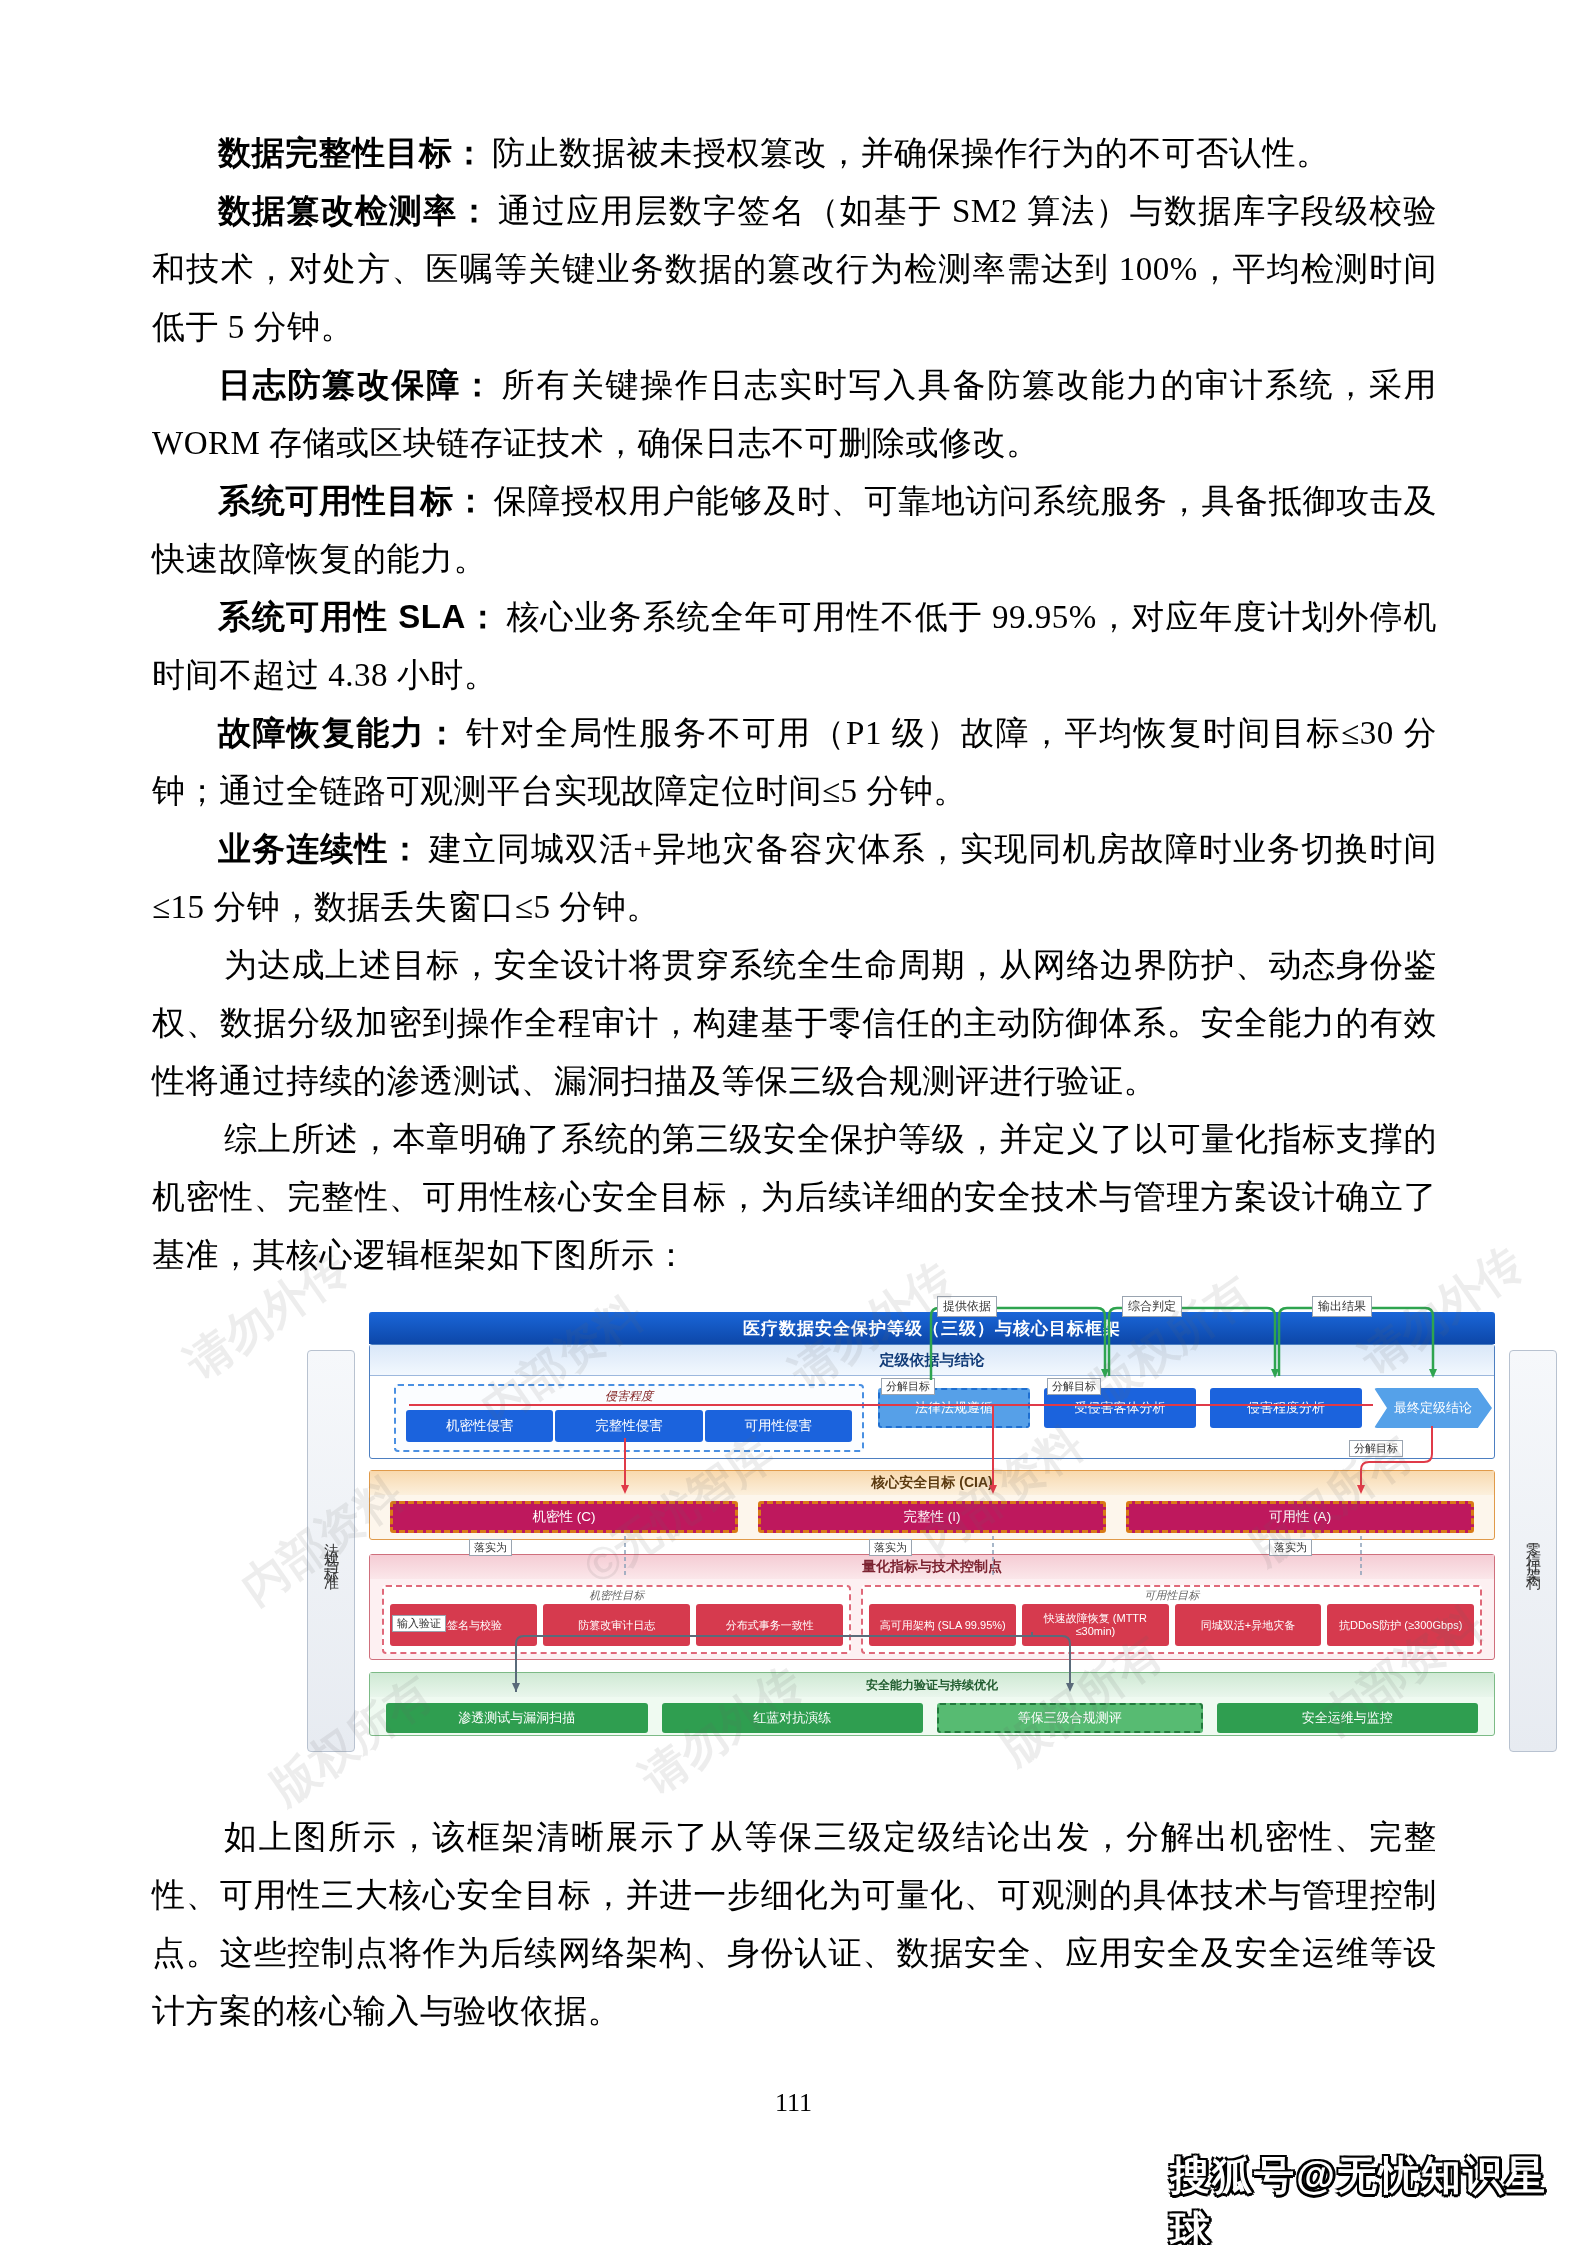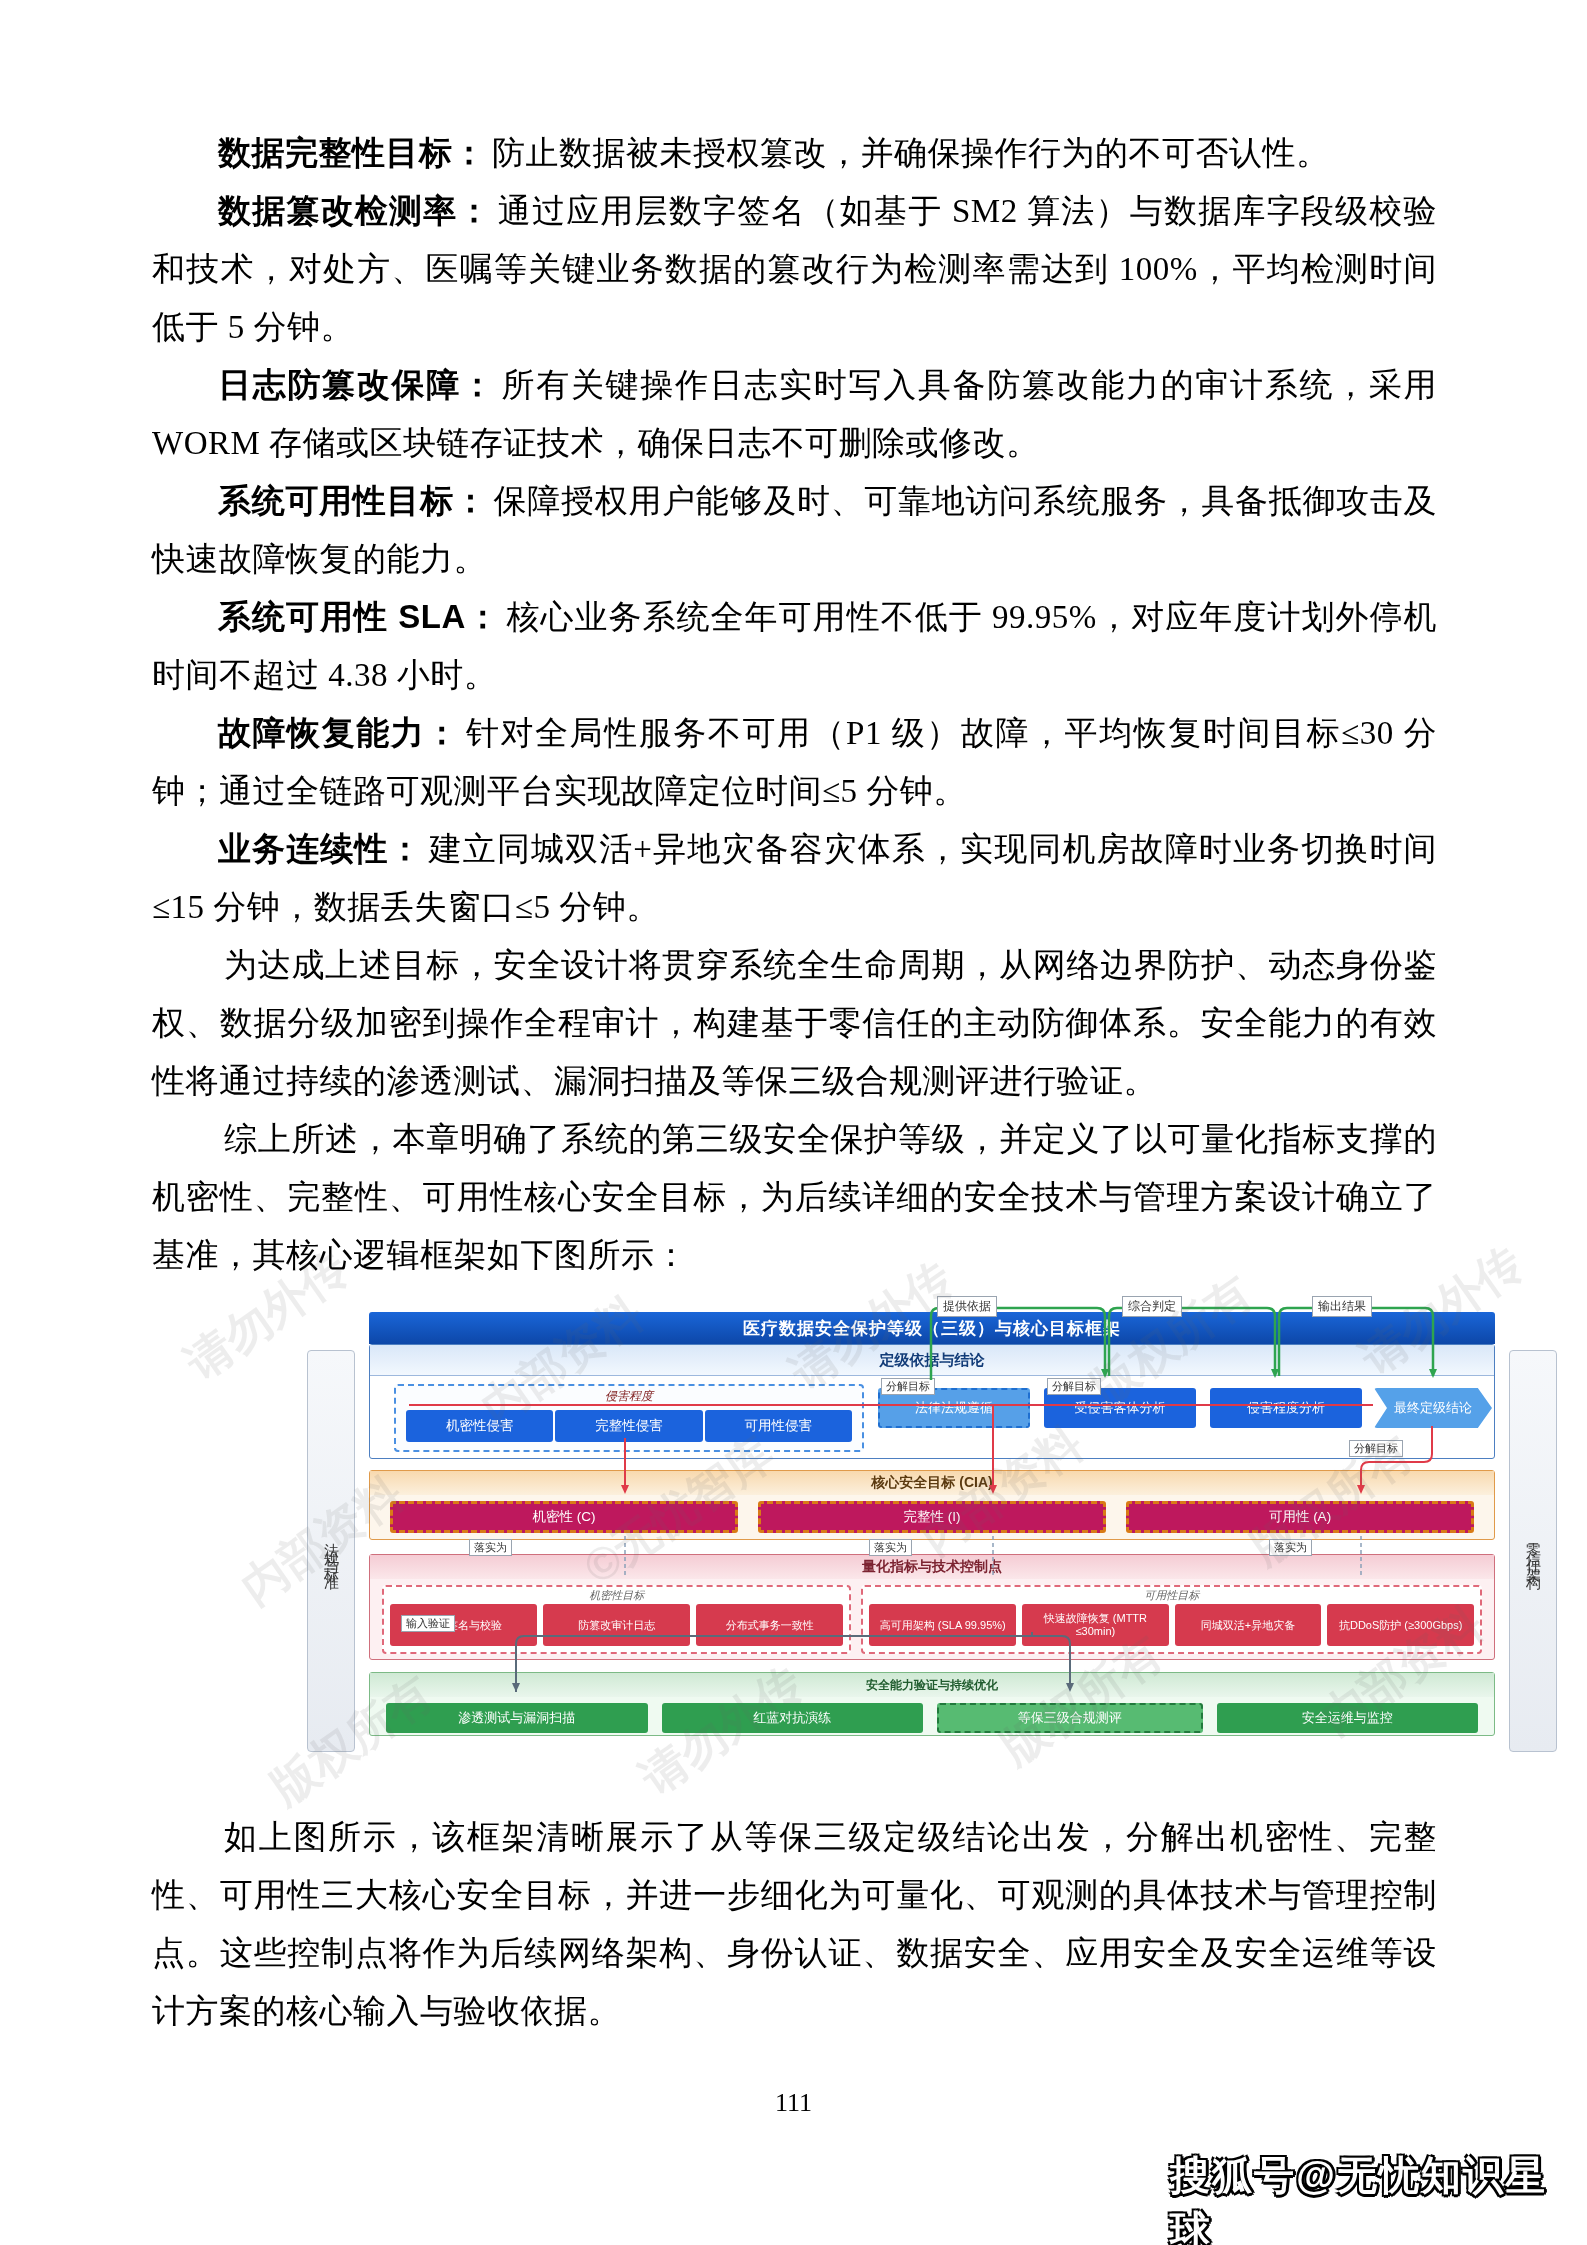--- a/index.html
+++ b/index.html
@@ -54,21 +54,21 @@
   .sec3-groups{display:flex;gap:10px;padding:6px 12px 0;}
   .pgroup{position:relative;border:2px dashed #e0697a;border-radius:4px;background:#fff;
           padding:17px 6px 6px;box-sizing:border-box;}
   .pgroup-label{position:absolute;top:1px;left:0;right:0;text-align:center;font-style:italic;
                 font-size:11px;color:#666;}
   .pgroup-items{display:flex;gap:6px;}
   .redbox{flex:1;min-height:38px;background:#d63a4e;color:#fff;border-radius:3px;display:flex;
           align-items:center;justify-content:center;text-align:center;font-size:11px;line-height:13px;
           padding:2px;}
   .g4{flex:4;} .g3{flex:3;}
-  .tag-chip{left:17px;top:28px;}
+  .tag-chip{left:8px;top:28px;}
   .sec4{top:380px;height:62px;border:1px solid #7cba86;background:#effaf1;}
   .sec4 .sec-head{height:24px;background:linear-gradient(#cfe9d4,#e9f6ec);color:#205c2e;font-size:12px;}
   .sec4-boxes{display:flex;gap:14px;padding:6px 16px 0;}
   .greenbox{flex:1;height:30px;background:#2f9e50;color:#fff;border-radius:3px;display:flex;
             align-items:center;justify-content:center;font-size:13px;}
   .greenbox.dash{background:#57bb72;border:2px dashed #217a3c;box-sizing:border-box;}
   .toplabel{position:absolute;top:4px;background:#fff;border:1px solid #9aa4b0;font-size:12px;
             color:#333;padding:1px 5px;z-index:7;white-space:nowrap;}
   svg.overlay{position:absolute;left:0;top:0;z-index:6;pointer-events:none;}
 

